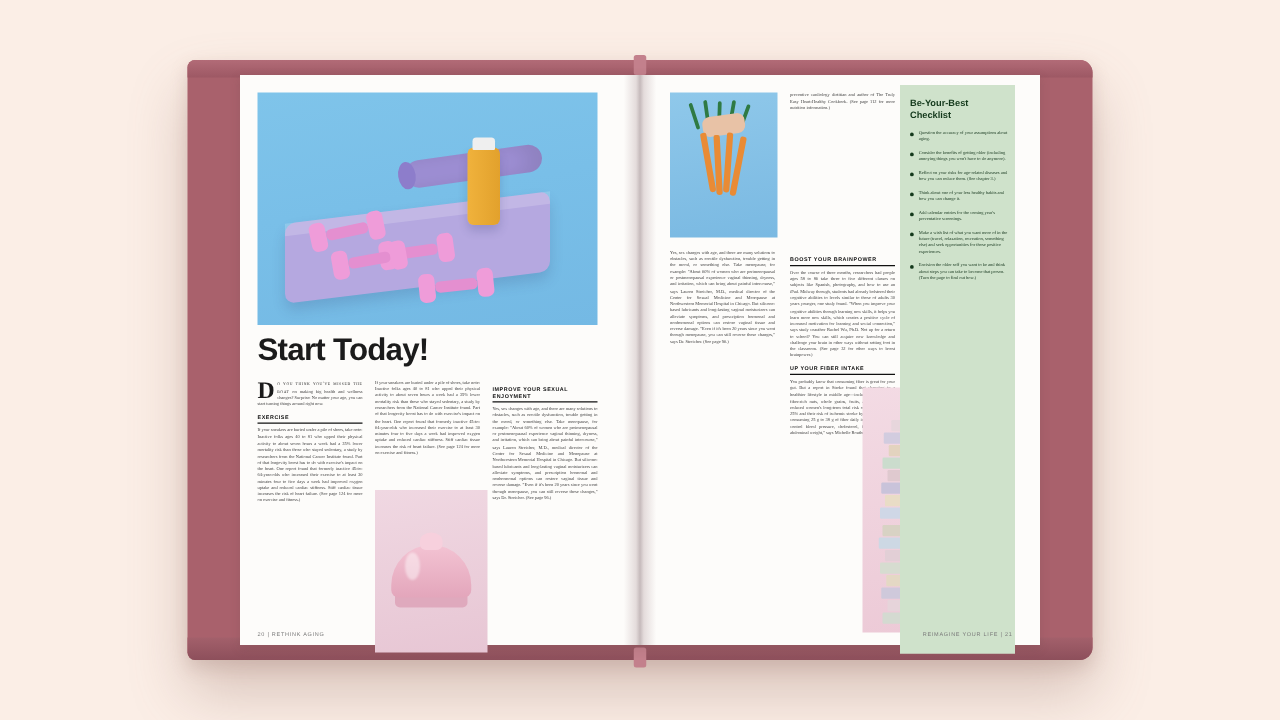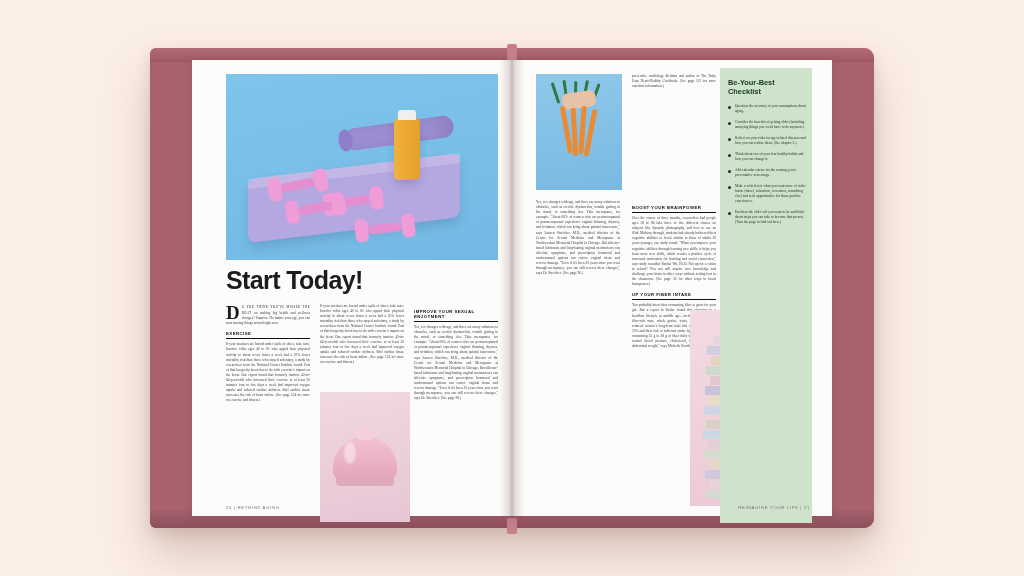--- a/index.html
+++ b/index.html
@@ -40,21 +40,21 @@
   }
   .clasp{
     position:absolute;left:50%;transform:translateX(-50%);
     width:10px;height:16px;background:#c3808c;border-radius:2px;
   }
   .clasp.top{top:-4px}
   .clasp.bot{bottom:-6px}
 
   
   .page{position:absolute;top:0;height:456px;}
-  .page.left{left:20px;width:300px;}
+  .page.left{left:0;width:300px;}
   .page.right{left:330px;width:302px;}
 
   .pagefoot{
     position:absolute;bottom:6px;font-size:4.4px;letter-spacing:.6px;
     color:#7b7b7b;font-family:"Liberation Sans",sans-serif;text-transform:uppercase;
   }
   .pagefoot.l{left:14px}
   .pagefoot.r{right:14px;text-align:right}
 
   

